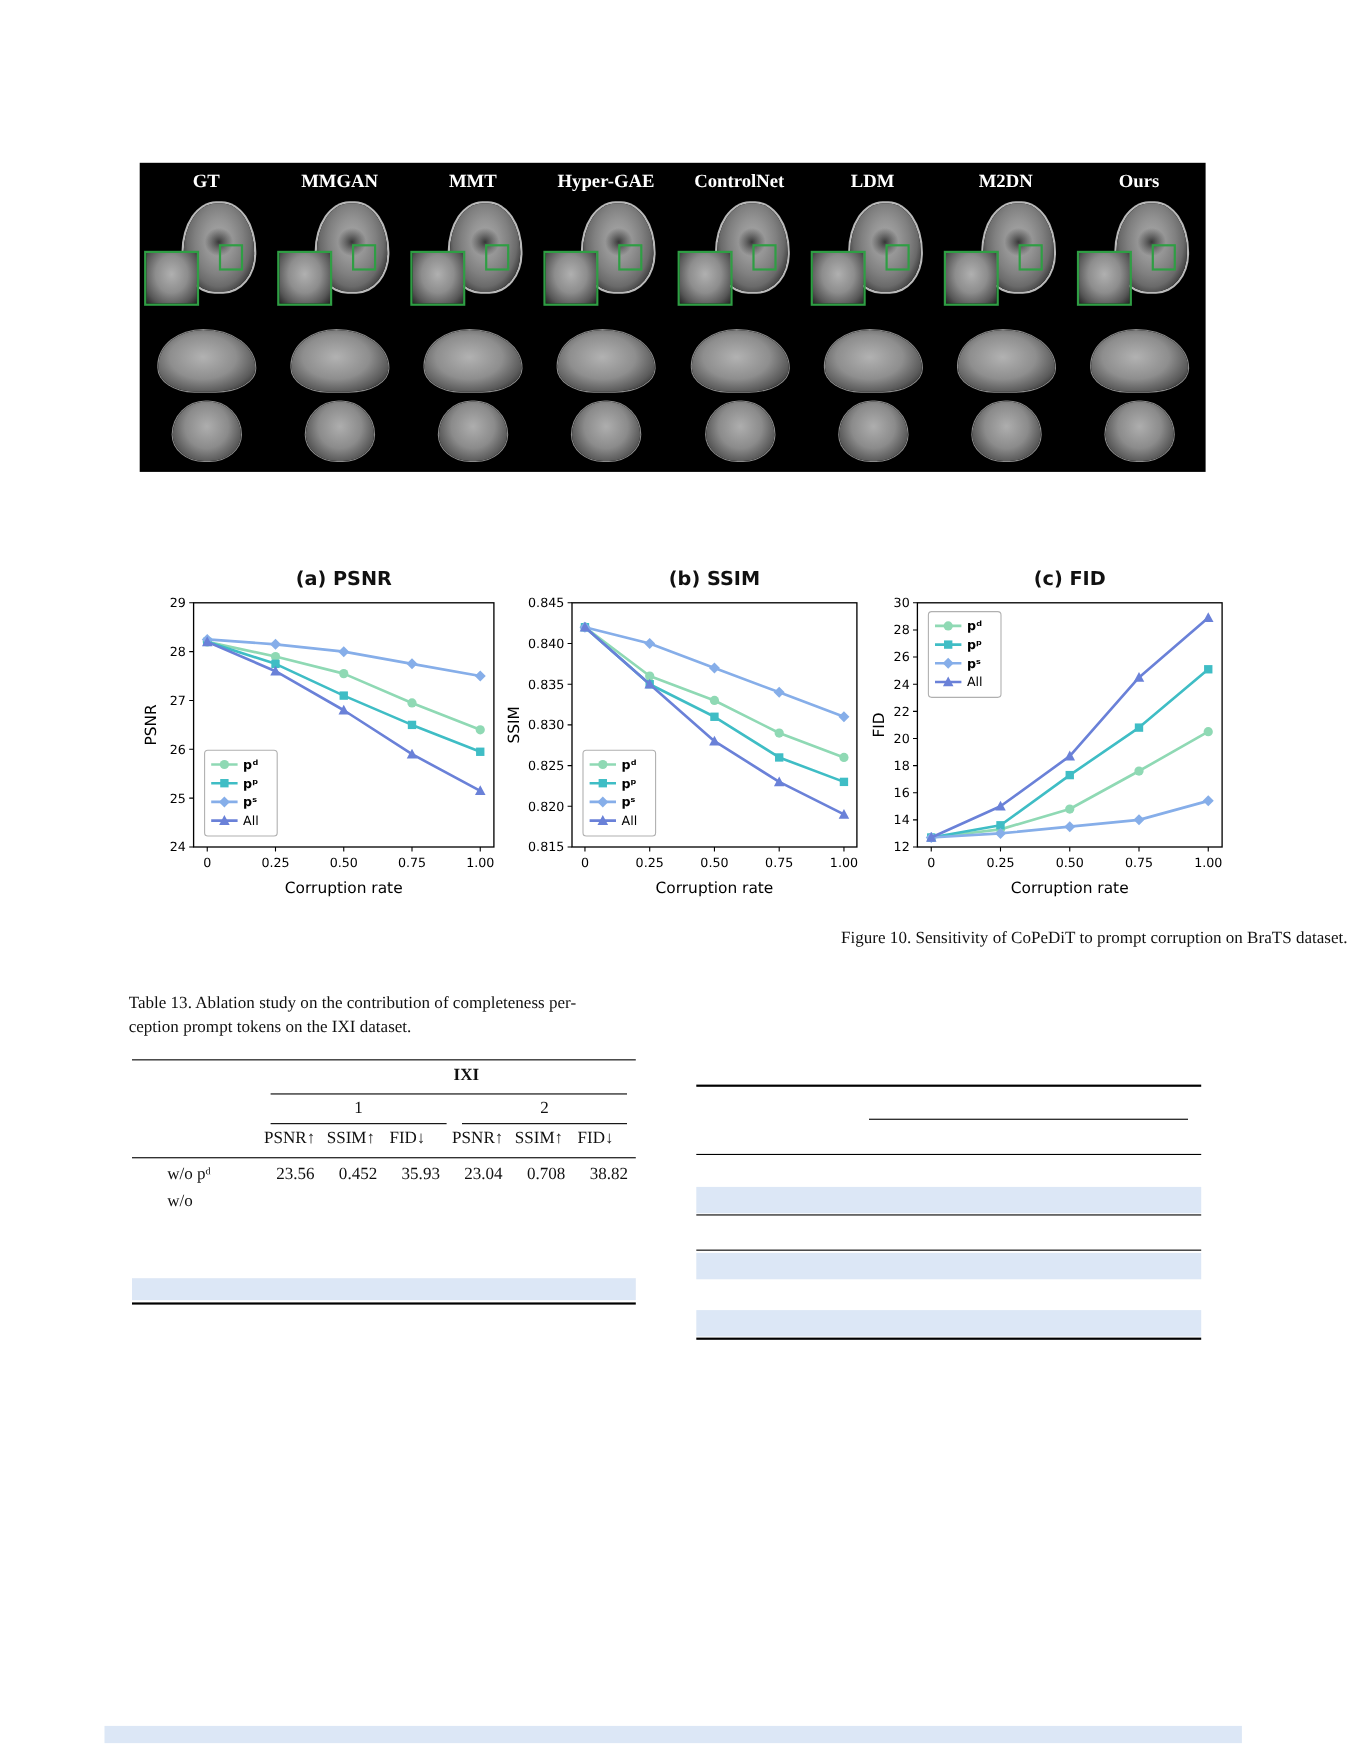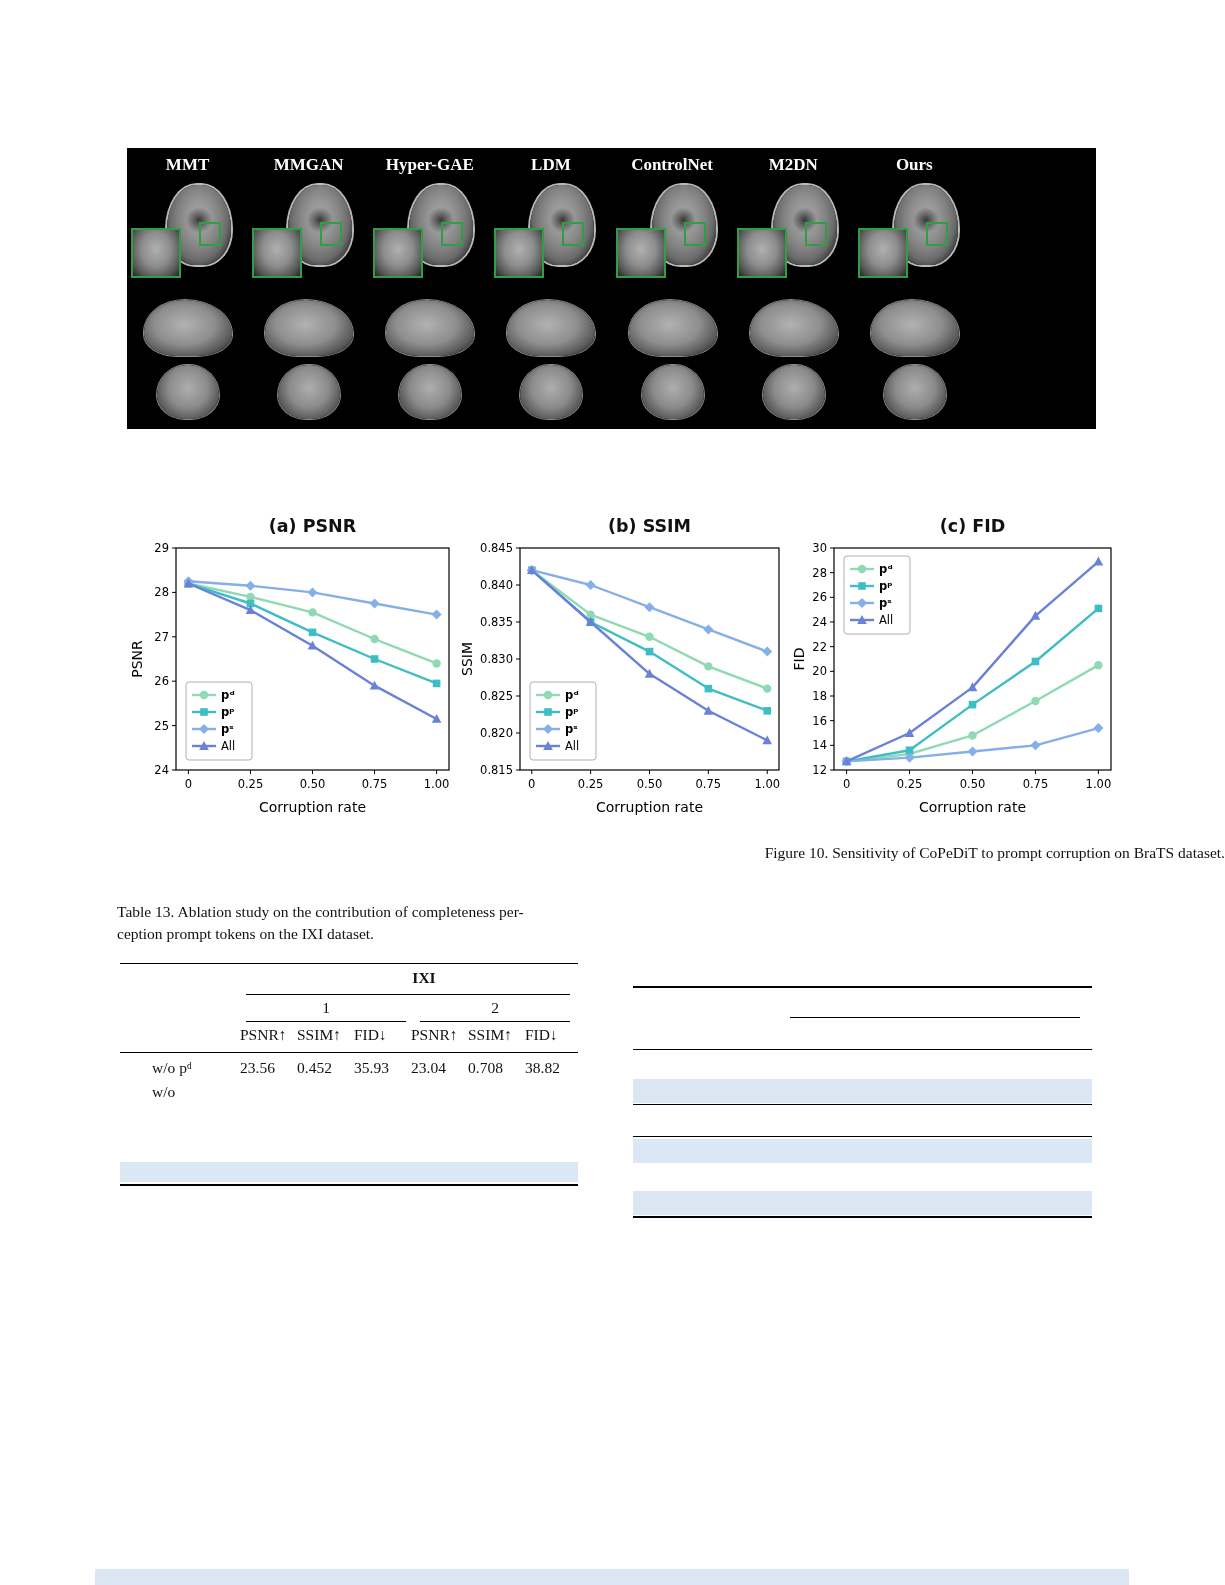--- a/index.html
+++ b/index.html
@@ -44,21 +44,21 @@
   .grp2{left:300px;width:150px}
   .cm-g1{left:126px;width:160px;top:58px}
   .cm-g2{left:300px;width:150px;top:58px}
   .hdr-row{position:absolute;left:120px;width:342px;top:63px;display:flex;font-size:15.5px}
   .hdr-row span{flex:1;}
   .r-mid{top:89px;height:1.2px}
   .drow{position:absolute;left:0;width:458px;font-size:15.5px}
   .drow1{top:96px} .drow2{top:120px}
   .dlabel{position:absolute;left:32px;white-space:nowrap}
   .dvals{position:absolute;left:120px;width:342px;display:flex}
-  .dvals span{flex:1;}
+  .dvals span{flex:1;text-align:center}
   .hl-band{position:absolute;left:0;right:0;background:var(--hl,#dce7f6)}
   .lt-band{top:199px;height:20px}
   .r-bot{top:221px;height:1.6px}
 
   
   .rtable{position:absolute;left:633px;top:986px;width:459px;height:233px}
   .rtable .rule{position:absolute;left:0;right:0;background:#000}
   .rs-r1{top:0;height:1.6px}
   .rs-r2{top:31px;height:1px;left:157px !important;right:12px !important}
   .rs-r3{top:63px;height:1px}
@@ -72,61 +72,71 @@
   .bottom-band{position:absolute;left:95px;top:1569px;width:1034px;height:16px;background:var(--hl,#dce7f6)}
 </style>
 </head>
 <body>
 
 <div class="page">
 
   <div class="fig-panel">
     <div style="display:flex;width:100%;height:100%">
         <div class="fig-col">
+          <div class="hdr">GT</div>
+          <div class="brain axial">
+            <div class="vent"></div>
+          </div>
+          <div class="gbox"></div>
+          <div class="inset"></div>
+          <div class="brain sag"></div>
+          <div class="brain cor"></div>
+        </div>
+        <div class="fig-col">
+          <div class="hdr">MMGAN</div>
+          <div class="brain axial">
+            <div class="vent"></div>
+          </div>
+          <div class="gbox"></div>
+          <div class="inset"></div>
+          <div class="brain sag"></div>
+          <div class="brain cor"></div>
+        </div>
+        <div class="fig-col">
           <div class="hdr">MMT</div>
           <div class="brain axial">
             <div class="vent"></div>
           </div>
           <div class="gbox"></div>
           <div class="inset"></div>
           <div class="brain sag"></div>
           <div class="brain cor"></div>
         </div>
         <div class="fig-col">
-          <div class="hdr">MMGAN</div>
-          <div class="brain axial">
-            <div class="vent"></div>
-          </div>
-          <div class="gbox"></div>
-          <div class="inset"></div>
-          <div class="brain sag"></div>
-          <div class="brain cor"></div>
-        </div>
-        <div class="fig-col">
           <div class="hdr">Hyper-GAE</div>
           <div class="brain axial">
             <div class="vent"></div>
           </div>
           <div class="gbox"></div>
           <div class="inset"></div>
           <div class="brain sag"></div>
           <div class="brain cor"></div>
         </div>
         <div class="fig-col">
+          <div class="hdr">ControlNet</div>
+          <div class="brain axial">
+            <div class="vent"></div>
+          </div>
+          <div class="gbox"></div>
+          <div class="inset"></div>
+          <div class="brain sag"></div>
+          <div class="brain cor"></div>
+        </div>
+        <div class="fig-col">
           <div class="hdr">LDM</div>
-          <div class="brain axial">
-            <div class="vent"></div>
-          </div>
-          <div class="gbox"></div>
-          <div class="inset"></div>
-          <div class="brain sag"></div>
-          <div class="brain cor"></div>
-        </div>
-        <div class="fig-col">
-          <div class="hdr">ControlNet</div>
           <div class="brain axial">
             <div class="vent"></div>
           </div>
           <div class="gbox"></div>
           <div class="inset"></div>
           <div class="brain sag"></div>
           <div class="brain cor"></div>
         </div>
         <div class="fig-col">
           <div class="hdr">M2DN</div>

